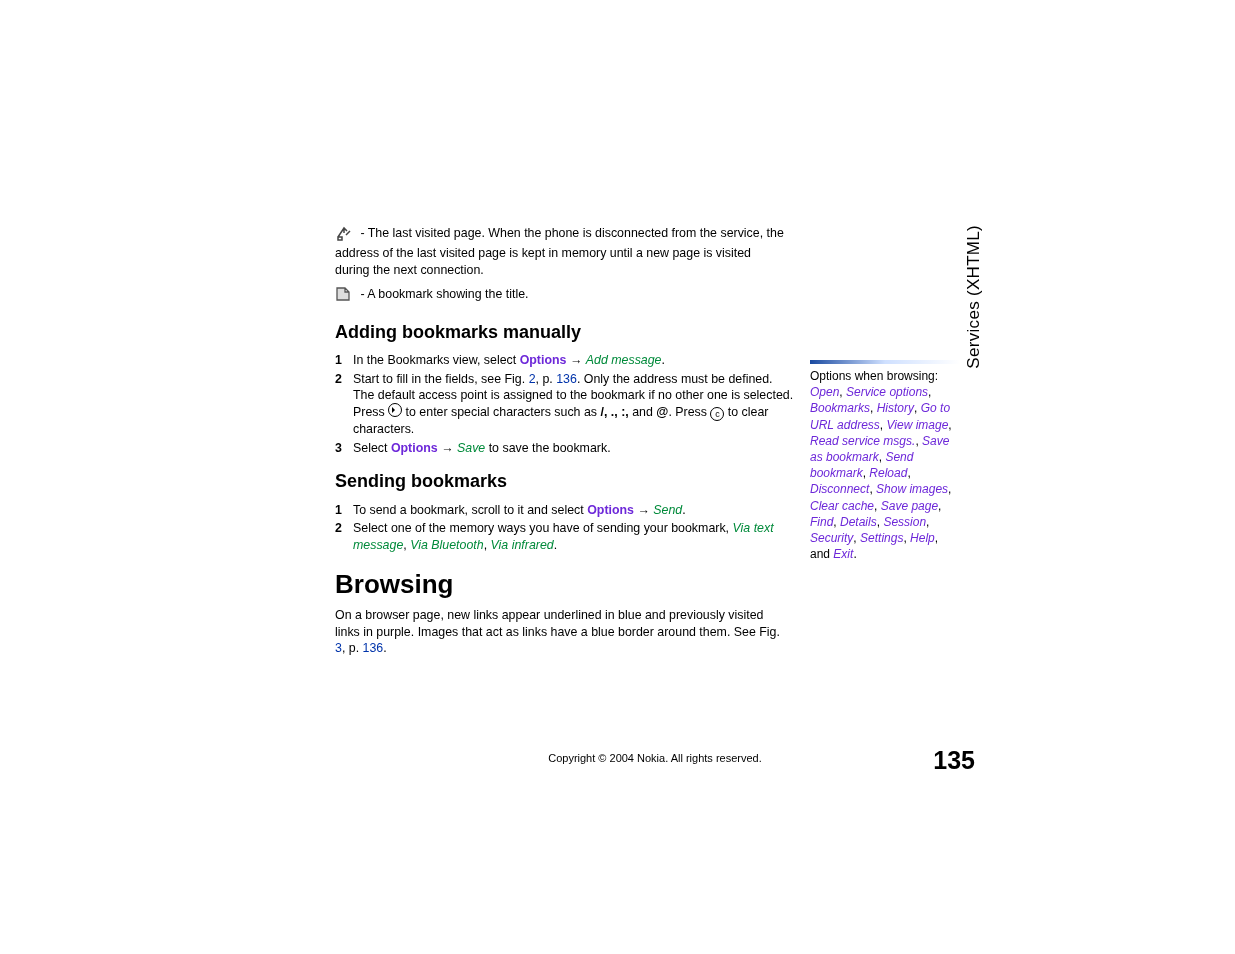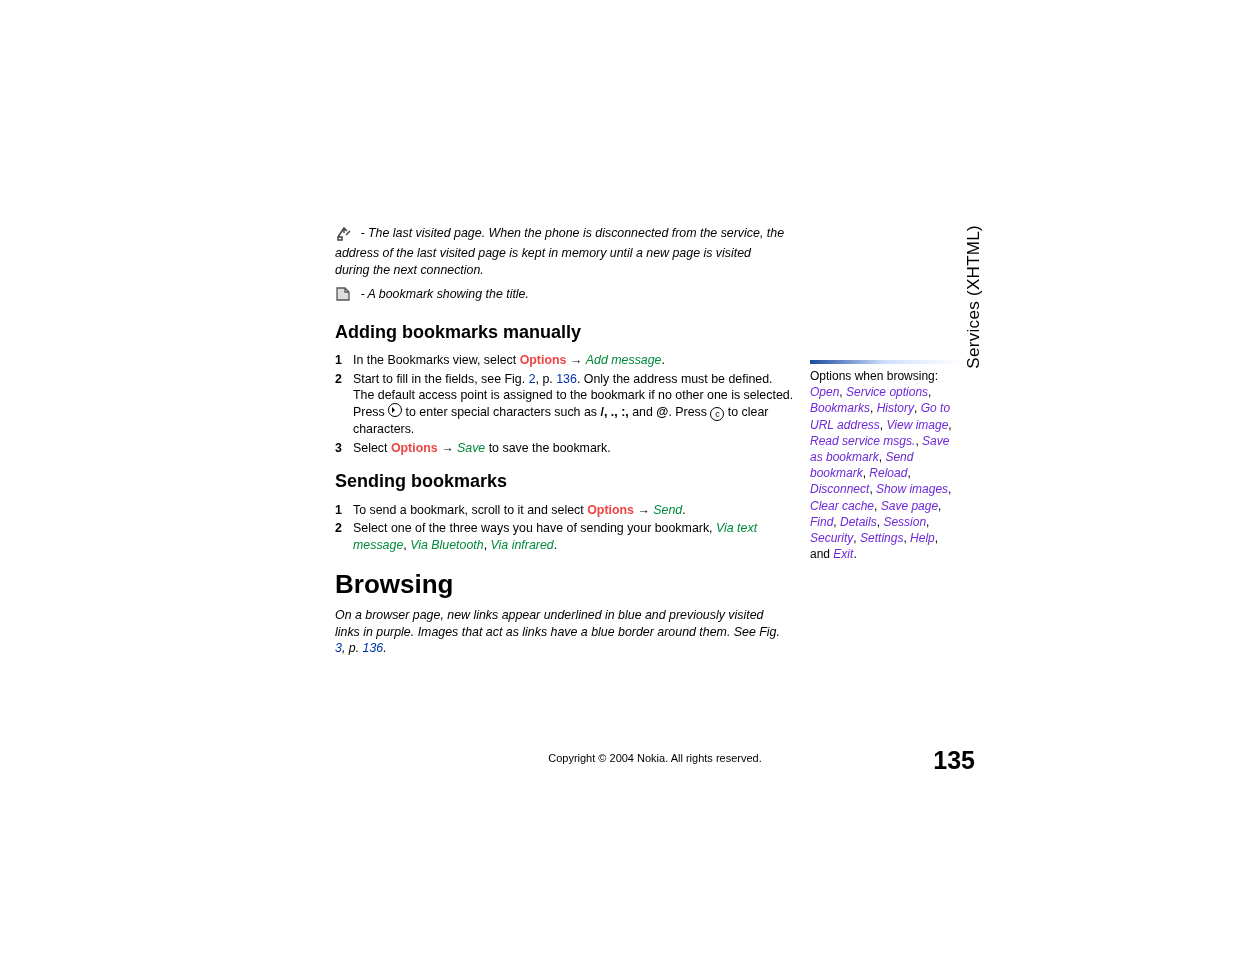--- a/index.html
+++ b/index.html
@@ -21,21 +21,21 @@
   .main-col {
     width: 460px;
     font-size: 12.4px;
     line-height: 1.32;
   }
   .icon-bullet {
     display: inline-block;
     vertical-align: -4px;
     margin-right: 4px;
   }
-  .para { margin: 0 8px 8px 0; font-style: italic; }
+  .para { margin: 0 8px 8px 0; }
   h2.sub {
     font-size: 18px;
     font-weight: bold;
     margin: 14px 0 8px 0;
   }
   h1.top {
     font-size: 26px;
     font-weight: bold;
     margin: 14px 0 6px 0;
   }
@@ -47,21 +47,21 @@
   ol.steps li {
     display: flex;
     margin-bottom: 2px;
   }
   ol.steps li .num {
     font-weight: bold;
     width: 18px;
     flex-shrink: 0;
   }
   ol.steps li .body { flex: 1; }
-  .opt { color: #ef4444; font-weight: bold; text-align: right; }
+  .opt { color: #6d28d9; font-weight: bold; text-align: right; }
   .act { color: #008a3a; font-style: italic; }
   .arrow { color: #000; }
   .xref { color: #0033aa; }
   .circ {
     display: inline-block;
     border: 1px solid #000;
     border-radius: 50%;
     width: 12px; height: 12px;
     font-size: 9px;
     line-height: 12px;
@@ -169,21 +169,21 @@
     </ol>
 
     <h2 class="sub">Sending bookmarks</h2>
     <ol class="steps">
       <li>
           <span class="num">1</span>
           <span class="body"><span>To send a bookmark, scroll to it and select </span><span class="opt">Options</span><span class="arrow"> → </span><span class="act">Send</span><span>.</span></span>
         </li>
       <li>
           <span class="num">2</span>
-          <span class="body"><span>Select one of the three ways you have of sending your bookmark, </span><span class="act">Via text message</span>, <span class="act">Via Bluetooth</span>, <span class="act">Via infrared</span><span>.</span></span>
+          <span class="body"><span>Select one of the memory ways you have of sending your bookmark, </span><span class="act">Via text message</span>, <span class="act">Via Bluetooth</span>, <span class="act">Via infrared</span><span>.</span></span>
         </li>
     </ol>
 
     <h1 class="top">Browsing</h1>
     <p class="para">
       <span>On a browser page, new links appear underlined in blue and previously visited links in purple. Images that act as links have a blue border around them. See Fig. </span><span class="xref">3</span><span>, p. </span><span class="xref">136</span><span>.</span>
     </p>
 
   </div>
 </div>

